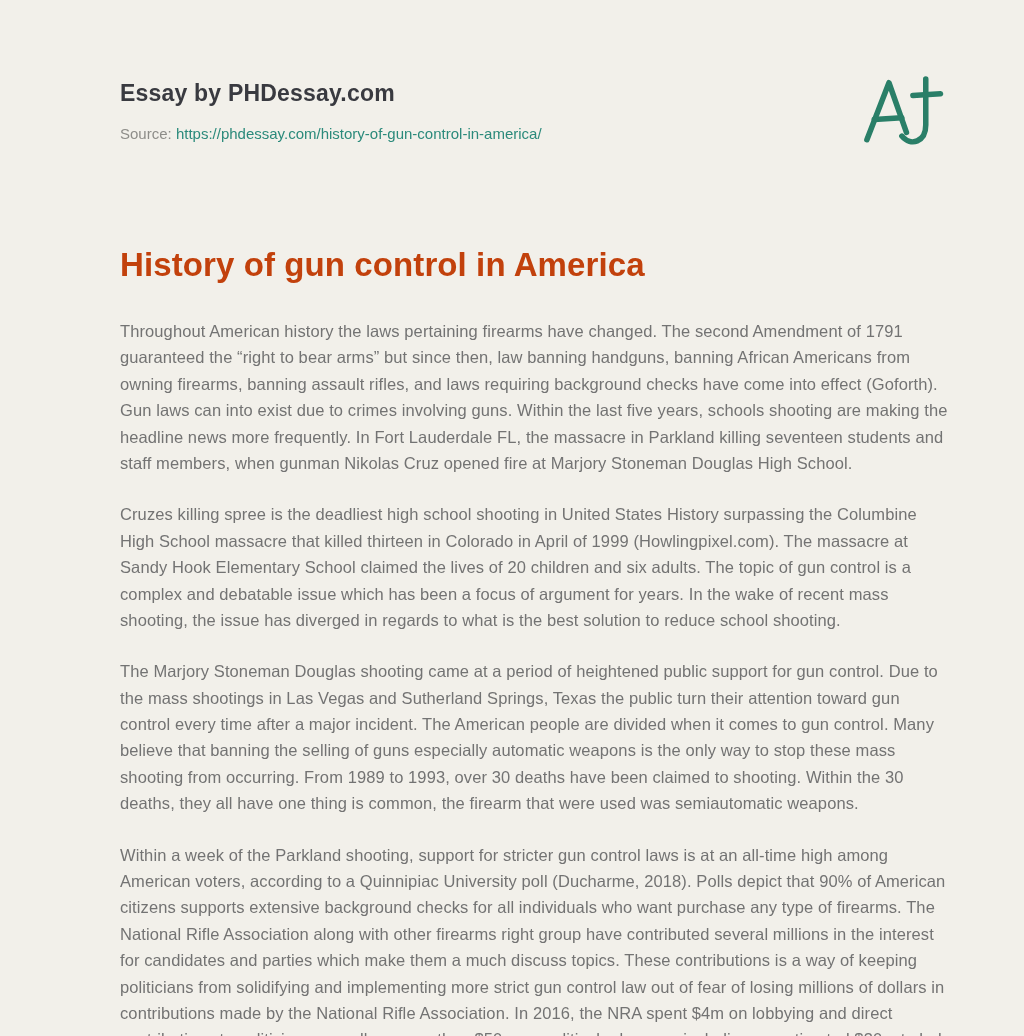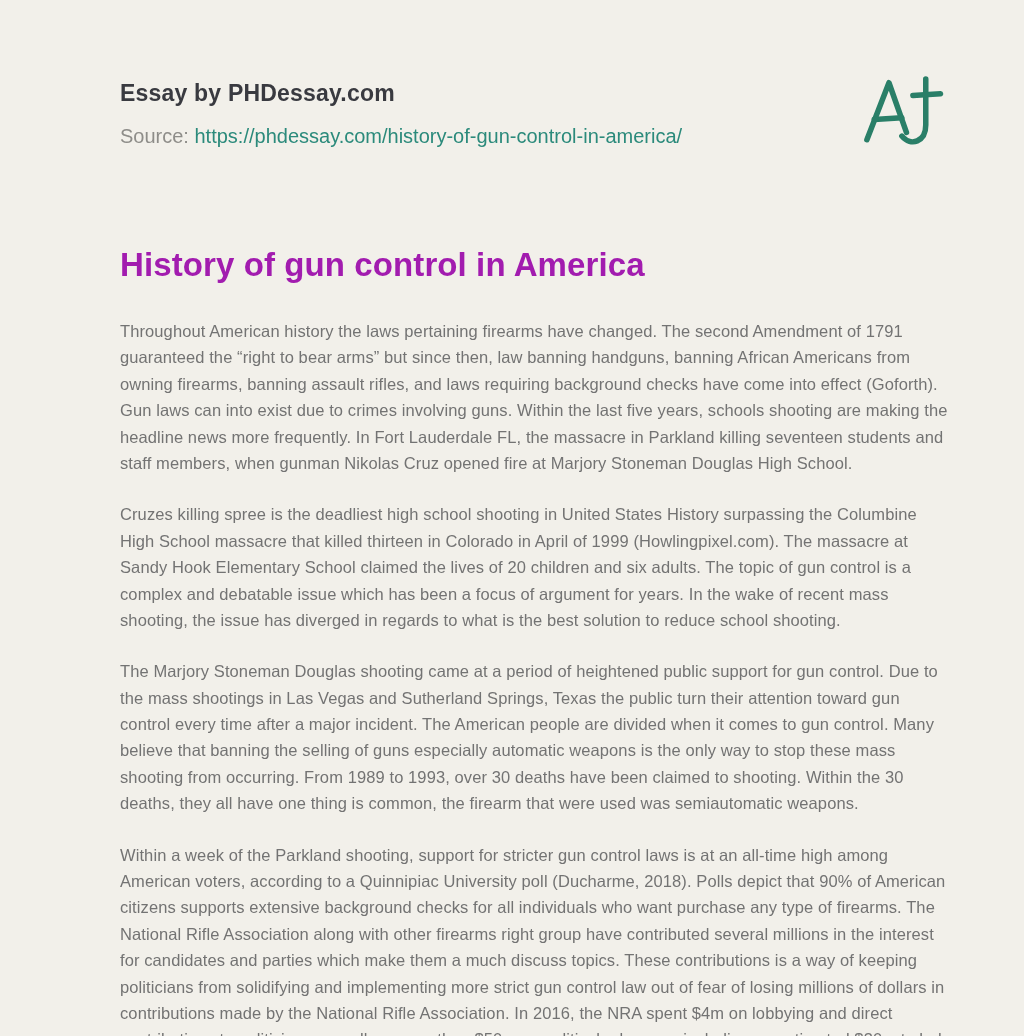--- a/index.html
+++ b/index.html
@@ -25,39 +25,39 @@
   }
   .header-left { padding-top: 2px; }
   .site-title {
     font-size: 23px;
     font-weight: 700;
     color: #393a40;
     letter-spacing: 0.2px;
   }
   .source-line {
     margin-top: 18px;
-    font-size: 20px;
+    font-size: 15px;
     color: #8e8d89;
   }
   .source-line a {
     color: #2b8a7b;
     text-decoration: none;
   }
   .logo-wrap {
     width: 92px;
     height: 92px;
     margin-top: -10px;
     margin-right: 6px;
     flex-shrink: 0;
   }
   .article-title {
     margin-top: 86px;
     font-size: 33px;
     font-weight: 700;
-    color: #a21caf;
+    color: #c2410c;
     letter-spacing: 0.1px;
   }
   .article-body { margin-top: 34px; }
   .article-body p {
     font-size: 16.5px;
     line-height: 1.6;
     color: #737373;
     margin-bottom: 25px;
     letter-spacing: 0.1px;
   }

